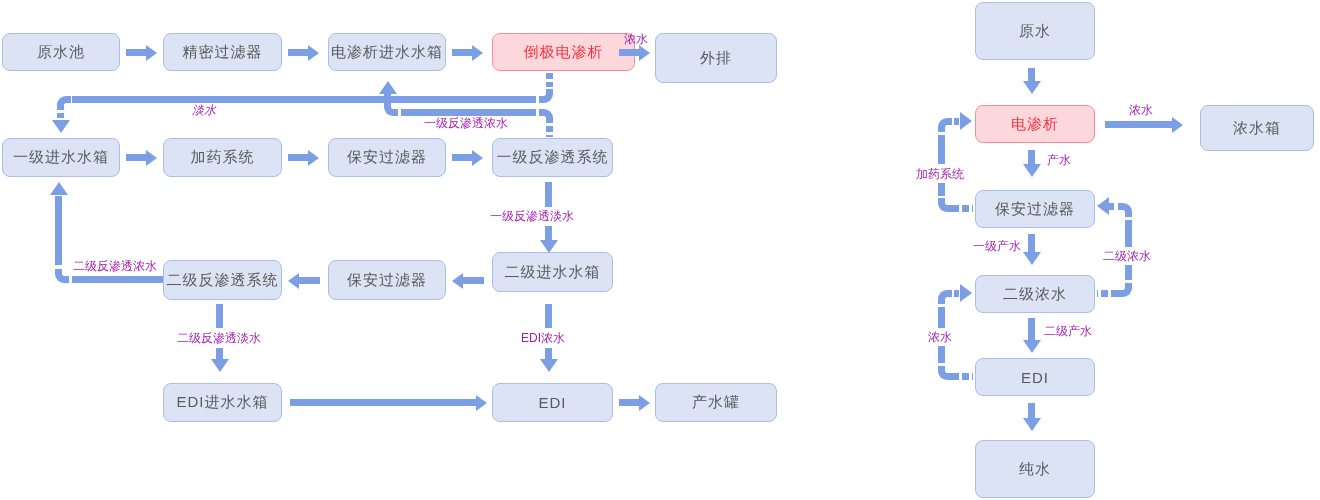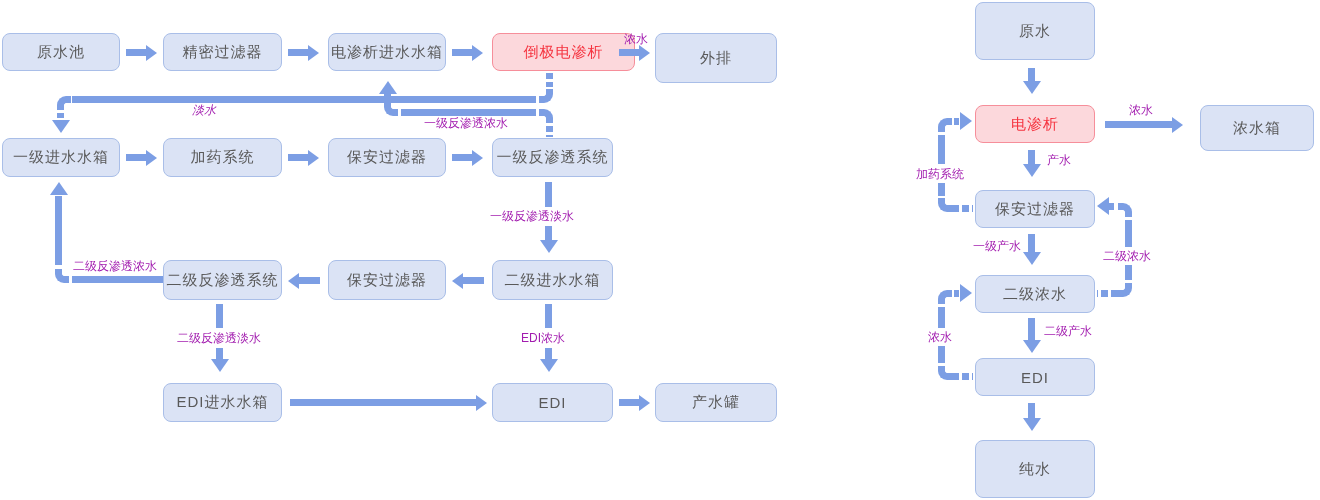--- a/index.html
+++ b/index.html
@@ -49,21 +49,21 @@
     <div class="box hl" style="left:492px;top:33px;width:143px;height:38px;">倒极电渗析</div>
     <div class="box" style="left:655px;top:33px;width:122px;height:50px;">外排</div>
 
     <div class="box" style="left:2px;top:138px;width:118px;height:39px;">一级进水水箱</div>
     <div class="box" style="left:163px;top:138px;width:119px;height:39px;">加药系统</div>
     <div class="box" style="left:328px;top:138px;width:118px;height:39px;">保安过滤器</div>
     <div class="box" style="left:492px;top:138px;width:121px;height:39px;">一级反渗透系统</div>
 
     <div class="box" style="left:163px;top:260px;width:119px;height:40px;">二级反渗透系统</div>
     <div class="box" style="left:328px;top:260px;width:118px;height:40px;">保安过滤器</div>
-    <div class="box" style="left:492px;top:260px;width:121px;height:40px;">二级进水水箱</div>
+    <div class="box" style="left:492px;top:252px;width:121px;height:40px;">二级进水水箱</div>
 
     <div class="box" style="left:163px;top:383px;width:119px;height:39px;">EDI进水水箱</div>
     <div class="box" style="left:492px;top:383px;width:121px;height:39px;">EDI</div>
     <div class="box" style="left:655px;top:383px;width:122px;height:39px;">产水罐</div>
 
     <div class="ar right" style="left:126px;top:49px;width:20px;"></div>
     <div class="ar right" style="left:288px;top:49px;width:20px;"></div>
     <div class="ar right" style="left:452px;top:49px;width:20px;"></div>
     <div class="ar right" style="left:619px;top:49px;width:20px;"></div>
     <div class="lbl" style="left:619px;top:32px;width:34px;text-align:center;">浓水</div>

